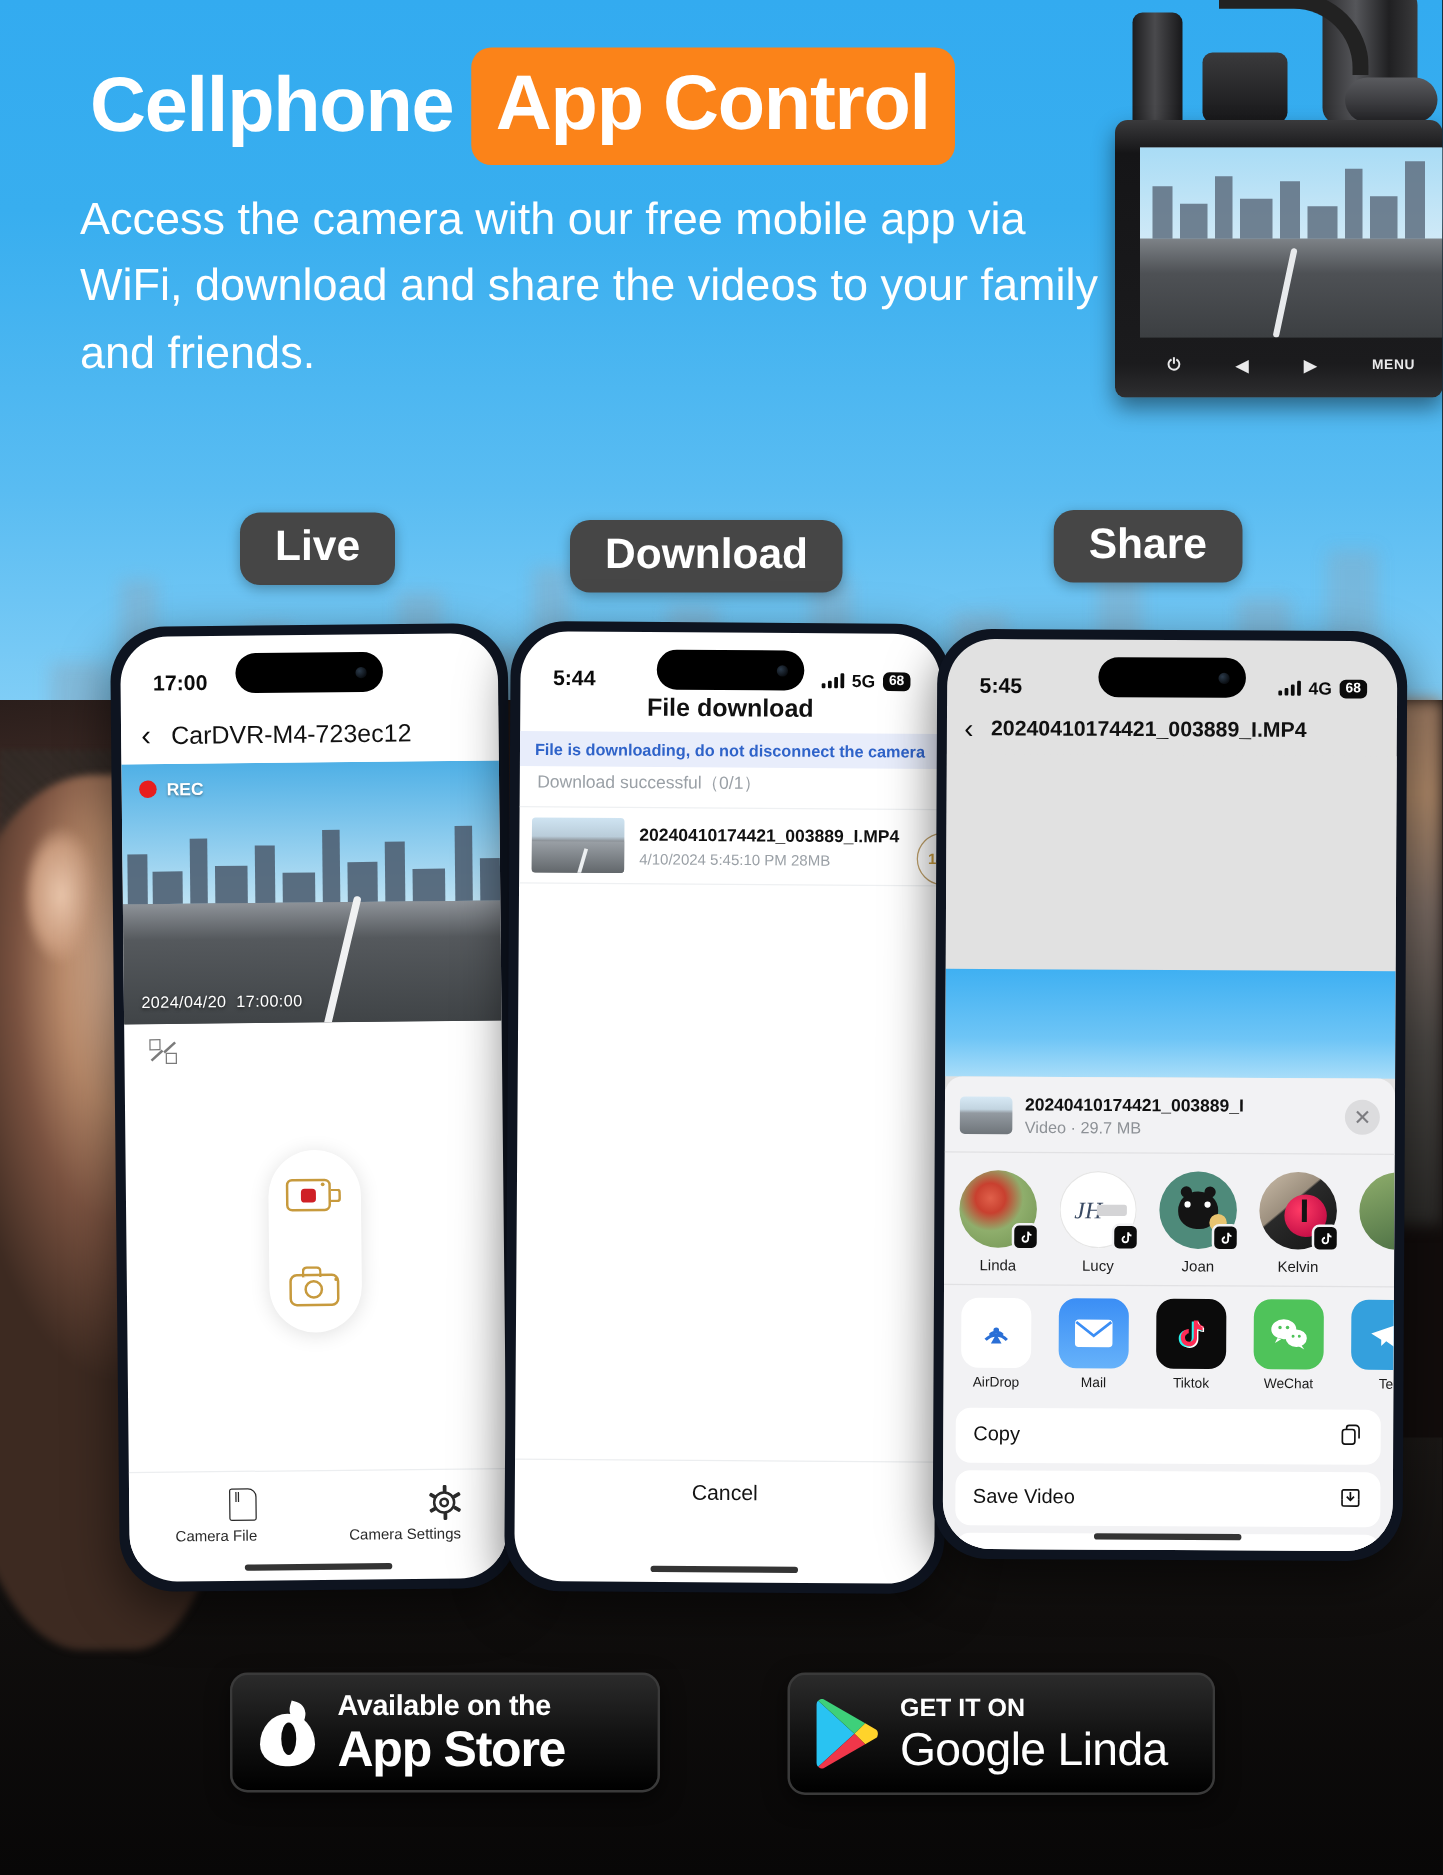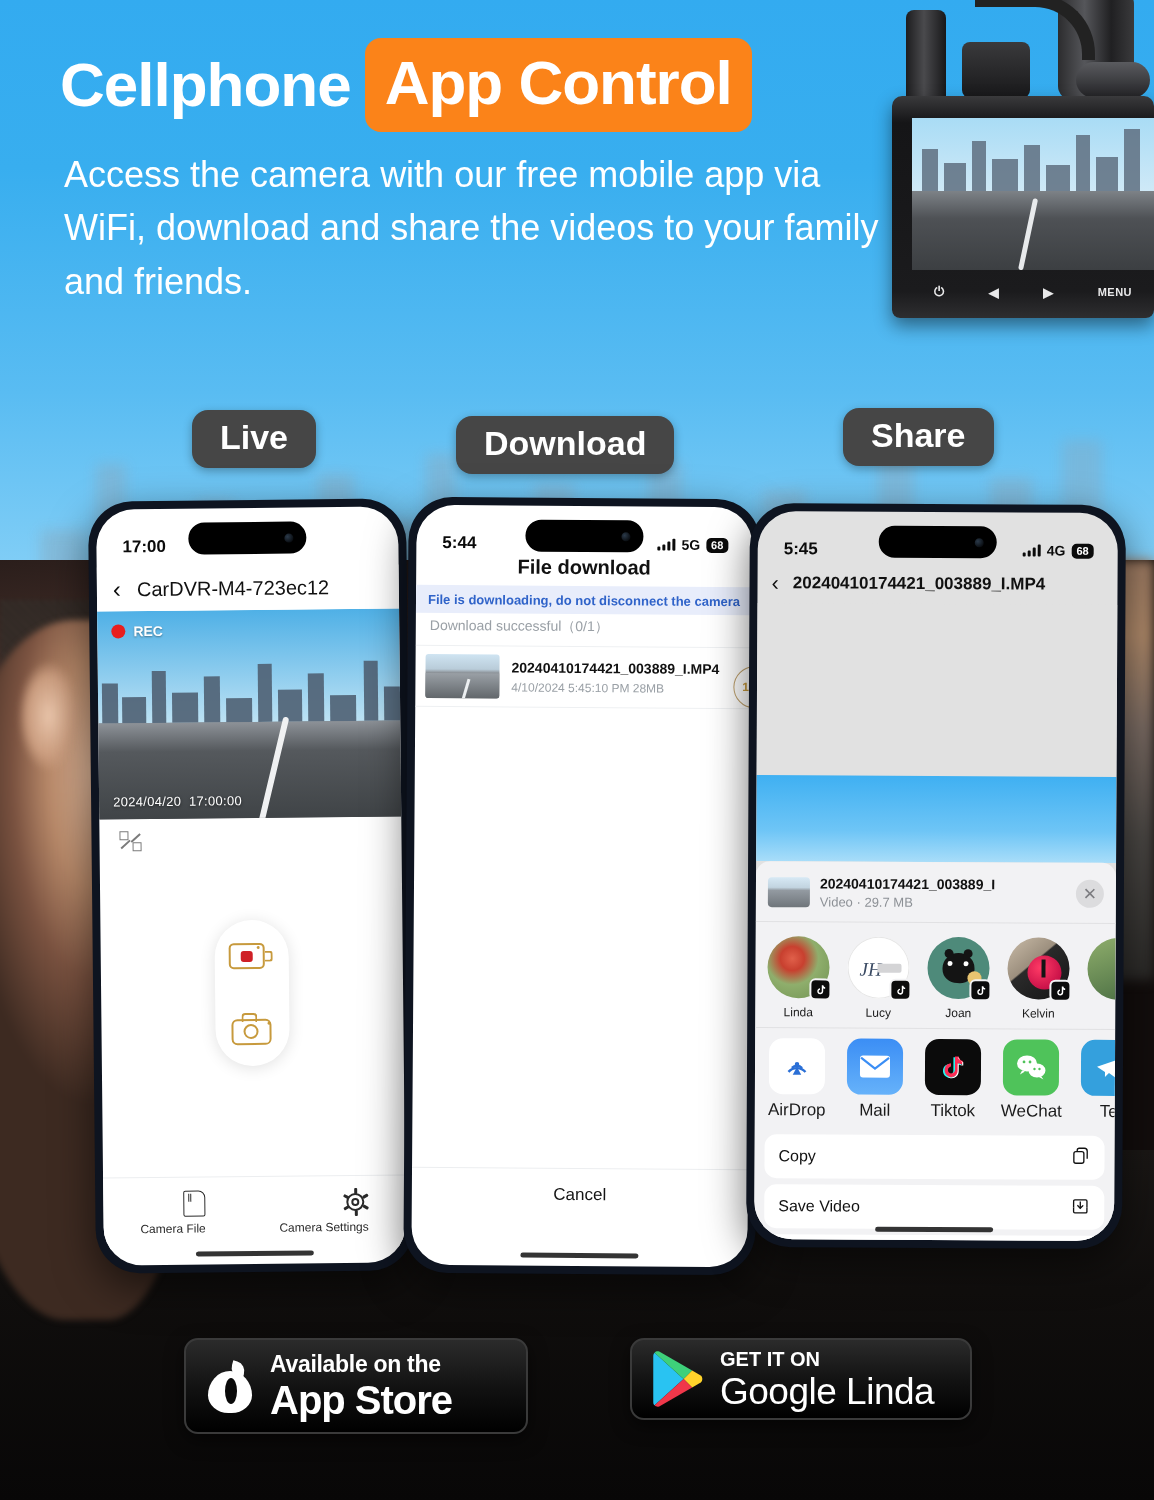--- a/index.html
+++ b/index.html
@@ -49,21 +49,21 @@
     border-radius: 48%; filter: blur(3px); opacity: .9;
   }
   .roof-liner {
     position: absolute; left: 0; top: 600px; width: 120px; height: 120px;
     background: repeating-linear-gradient(45deg,#39322d 0 3px,#2c2622 3px 6px);
     filter: blur(2px); opacity:.8;
   }
 
   
   .headline {
-    position: absolute; left: 60px; top: 38px; width: 820px;
+    position: absolute; left: 72px; top: 38px; width: 820px;
     display: flex; align-items: center; gap: 14px;
   }
   .headline .h-plain {
     font-size: 62px; font-weight: bold; color: #ffffff; letter-spacing: -1px;
     line-height: 1; white-space: nowrap;
   }
   .headline .h-badge {
     font-size: 62px; font-weight: bold; color: #ffffff; letter-spacing: -1px;
     background: #fb8319; border-radius: 16px; padding: 14px 20px 18px 20px;
     line-height: 1; white-space: nowrap;
@@ -344,39 +344,39 @@
     position:absolute; right:-2px; bottom:-2px; width:22px; height:22px; border-radius:6px;
     background:#0c0c0c; border:2px solid #f2f2f4;
     display:flex; align-items:center; justify-content:center;
   }
   .contact .nm { font-size:12px; color:#1b1b1b; margin-top:7px; }
   .apps { display:flex; gap:18px; padding:10px 12px 6px 12px; overflow:hidden;
     border-top:1px solid #e1e1e3; }
   .app { width:60px; flex:0 0 auto; text-align:center; }
   .app .sq { width:56px; height:56px; border-radius:14px; margin:0 auto;
     display:flex; align-items:center; justify-content:center; }
-  .app .nm { font-size:17px; color:#1b1b1b; margin-top:6px; }
+  .app .nm { font-size:11px; color:#1b1b1b; margin-top:6px; }
   .actions { padding:8px 10px 0 10px; }
   .act {
     background:#fff; border-radius:12px; margin-bottom:6px; height:44px;
     display:flex; align-items:center; justify-content:space-between; padding:0 14px;
     font-size:16px; color:#111;
   }
   .act .gl { font-size:17px; color:#111; }
 
   
   .store {
     position:absolute; border-radius:14px; overflow:hidden;
     display:flex; align-items:center; gap:16px;
     background: linear-gradient(180deg,#2b2b2b 0%,#121212 52%,#000 100%);
     border:2px solid #3a3a3a;
     box-shadow: 0 6px 18px rgba(0,0,0,.55);
   }
   #store-apple { left:184px; top:1338px; width:344px; height:96px; padding:0 20px; }
-  #store-google { left:630px; top:1338px; width:342px; height:82px; padding:0 18px; }
+  #store-google { left:630px; top:1338px; width:342px; height:98px; padding:0 18px; }
   .apple-logo { width:48px; height:56px; position:relative; flex:0 0 auto; }
   .apple-logo .bodyA {
     position:absolute; left:2px; top:13px; width:44px; height:42px; background:#fff;
     border-radius: 50% 50% 46% 46% / 58% 58% 42% 42%;
   }
   .apple-logo .notchA {
     position:absolute; left:19px; top:20px; width:12px; height:26px; background:#0a0a0a;
     border-radius:50%;
   }
   .apple-logo .leaf {

